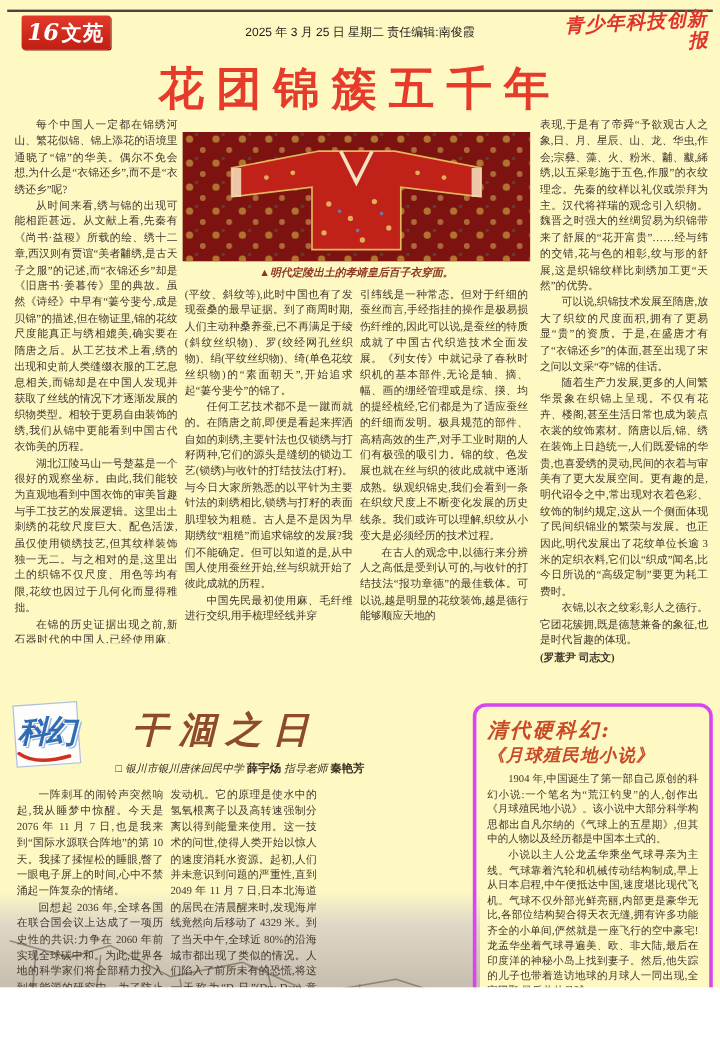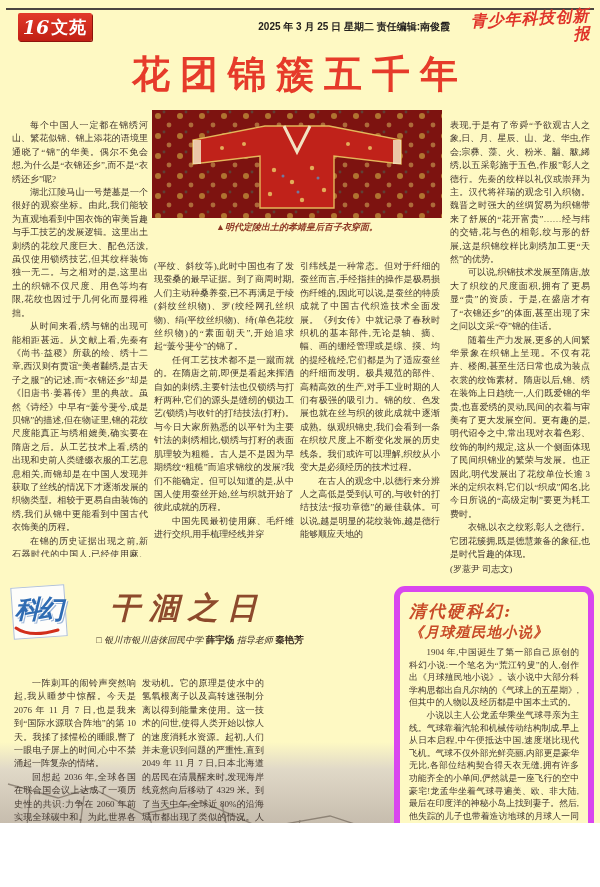--- a/index.html
+++ b/index.html
@@ -4,49 +4,49 @@
 <style>
   html,body{margin:0;padding:0;}
   body{font-family:"Liberation Sans",sans-serif;}
   #page{position:relative;width:600px;height:823px;background:#fef9c3;overflow:hidden;}
   .rule{position:absolute;left:6px;right:6px;height:2px;background:#4a4440;}
   
   .sec-badge{position:absolute;left:18px;top:13px;width:74px;height:28px;background:linear-gradient(#e23a2a,#c01f13);
     color:#fff;display:flex;align-items:center;justify-content:center;border-radius:2px;box-shadow:1px 1px 0 #8e140c;}
   .sec-badge .num{font:italic 700 19px "DejaVu Serif",serif;margin-right:2px;}
   .sec-badge .sec{font:700 17px "DejaVu Sans",sans-serif;letter-spacing:1px;}
-  .dateline{position:absolute;left:150px;top:20px;width:300px;text-align:right;font-size:10px;font-weight:700;color:#23201e;}
+  .dateline{position:absolute;left:150px;top:20px;width:300px;text-align:center;font-size:10px;font-weight:400;color:#23201e;}
   .masthead{position:absolute;right:10px;top:10px;width:130px;text-align:right;color:#e0342a;
     font:italic 700 16px "DejaVu Serif",serif;transform:rotate(-3deg);letter-spacing:1px;line-height:1.1;}
   
   .main-title{position:absolute;left:0;right:0;top:54px;text-align:center;color:#e63b2a;
     font:900 38px/1.1 "DejaVu Sans",sans-serif;letter-spacing:10px;}
   .art p{margin:0;font-family:"Liberation Serif",serif;font-size:9px;line-height:13.4px;
     text-align:justify;color:#41362e;}
   .art p.ind{text-indent:2em;}
-  .col{position:absolute;overflow:hidden;z-index:2;margin-top:21px;}
-  .byline-end{text-align:right;font-weight:400;padding-right:4px;margin-top:2px !important;}
+  .col{position:absolute;overflow:hidden;z-index:2;}
+  .byline-end{text-align:right;font-weight:700;padding-right:4px;margin-top:2px !important;}
   .photo{position:absolute;left:152px;top:110px;width:290px;height:108px;z-index:2;}
   .caption{position:absolute;left:152px;top:221px;width:290px;text-align:center;z-index:2;
     font:italic 700 9px "Liberation Serif",serif;color:#8d3724;}
   
   .sf-logo{position:absolute;left:10px;top:584px;width:58px;height:56px;z-index:3;}
   .sf-logo .tile{position:absolute;inset:2px;background:#fdfdfb;border:1px solid #aebfd6;transform:rotate(-4deg);}
   .sf-logo .txt{position:absolute;left:5px;top:8px;font:italic 900 26px "DejaVu Sans",sans-serif;color:#2f6cb3;
     letter-spacing:-3px;text-shadow:1px 1px 0 #fff,2px 2px 0 #9db7d8;}
   .sf-title{position:absolute;left:110px;top:588px;width:230px;color:#8d4a2c;
     font:italic 700 30px "DejaVu Serif",serif;letter-spacing:9px;}
   .sf-byline{position:absolute;left:10px;top:634px;width:380px;text-align:center;font-size:9px;color:#3c2f24;z-index:3;}
   .sf-byline .kai{font:italic 400 9px "Liberation Serif",serif;}
   .sf-byline b{font-size:9.5px;}
   
   .crack{position:absolute;left:0px;top:742px;width:400px;height:124px;z-index:1;
     background:linear-gradient(180deg,rgba(226,219,210,0) 0%,rgba(219,211,200,.85) 22%,rgba(199,189,176,.95) 60%,rgba(180,169,155,.97) 100%);}
   
-  .side-box{position:absolute;left:394px;top:586px;width:200px;height:268px;border:6px solid #d946ef;
+  .side-box{position:absolute;left:394px;top:586px;width:200px;height:268px;border:3px solid #d946ef;
     border-radius:11px;z-index:2;padding:8px 9px;box-sizing:border-box;}
   .side-box .t1{font:italic 700 17px "DejaVu Serif",serif;color:#c84b28;letter-spacing:2px;}
   .side-box .t2{font:italic 700 14.5px "DejaVu Serif",serif;color:#c84b28;letter-spacing:1px;margin-bottom:4px;}
   .side-box p{margin:0;font-family:"Liberation Serif",serif;font-size:8.8px;line-height:12.6px;
     text-align:justify;color:#41362e;text-indent:2em;}
   .side-box .sig{text-align:right;font-weight:700;text-indent:0;margin-top:2px;}
   .box-doodle{position:absolute;left:10px;bottom:8px;width:180px;height:40px;opacity:.25;}
   
   .footer-line{position:absolute;left:0;right:0;top:864px;height:1px;background:#5a534d;}
   .footer{position:absolute;left:0;right:0;top:871px;text-align:center;font-size:8.5px;font-weight:700;color:#23201e;}
@@ -103,35 +103,35 @@
         <circle cx="131" cy="66" r="1.5"></circle>
           <circle cx="166" cy="68" r="1.5"></circle>
           <circle cx="146" cy="82" r="1.5"></circle>
       </g>
     </svg>
   </div>
   <div class="caption">▲明代定陵出土的孝靖皇后百子衣穿面。</div>
 
   <div class="col art" style="left:12px;top:98px;width:136px;height:438px">
     <p class="ind">每个中国人一定都在锦绣河山、繁花似锦、锦上添花的语境里通晓了“锦”的华美。偶尔不免会想,为什么是“衣锦还乡”,而不是“衣绣还乡”呢?</p>
+    <p class="ind">从时间来看,绣与锦的出现可能相距甚远。从文献上看,先秦有《尚书·益稷》所载的绘、绣十二章,西汉则有贾谊“美者黼绣,是古天子之服”的记述,而“衣锦还乡”却是《旧唐书·姜暮传》里的典故。虽然《诗经》中早有“萋兮斐兮,成是贝锦”的描述,但在物证里,锦的花纹尺度能真正与绣相媲美,确实要在隋唐之后。从工艺技术上看,绣的出现和史前人类缝缀衣服的工艺息息相关,而锦却是在中国人发现并获取了丝线的情况下才逐渐发展的织物类型。相较于更易自由装饰的绣,我们从锦中更能看到中国古代衣饰美的历程。</p>
     <p class="ind">湖北江陵马山一号楚墓是一个很好的观察坐标。由此,我们能较为直观地看到中国衣饰的审美旨趣与手工技艺的发展逻辑。这里出土刺绣的花纹尺度巨大、配色活泼,虽仅使用锁绣技艺,但其纹样装饰独一无二。与之相对的是,这里出土的织锦不仅尺度、用色等均有限,花纹也因过于几何化而显得稚拙。</p>
-    <p class="ind">从时间来看,绣与锦的出现可能相距甚远。从文献上看,先秦有《尚书·益稷》所载的绘、绣十二章,西汉则有贾谊“美者黼绣,是古天子之服”的记述,而“衣锦还乡”却是《旧唐书·姜暮传》里的典故。虽然《诗经》中早有“萋兮斐兮,成是贝锦”的描述,但在物证里,锦的花纹尺度能真正与绣相媲美,确实要在隋唐之后。从工艺技术上看,绣的出现和史前人类缝缀衣服的工艺息息相关,而锦却是在中国人发现并获取了丝线的情况下才逐渐发展的织物类型。相较于更易自由装饰的绣,我们从锦中更能看到中国古代衣饰美的历程。</p>
     <p class="ind">在锦的历史证据出现之前,新石器时代的中国人,已经使用麻、毛纤维,交织出多种织纹肌理</p>
   </div>
   <div class="col art" style="left:154px;top:239px;width:140px;height:286px">
     <p>(平纹、斜纹等),此时中国也有了发现蚕桑的最早证据。到了商周时期,人们主动种桑养蚕,已不再满足于绫(斜纹丝织物)、罗(绞经网孔丝织物)、绢(平纹丝织物)、绮(单色花纹丝织物)的“素面朝天”,开始追求起“萋兮斐兮”的锦了。</p>
     <p class="ind">任何工艺技术都不是一蹴而就的。在隋唐之前,即便是看起来挥洒自如的刺绣,主要针法也仅锁绣与打籽两种,它们的源头是缝纫的锁边工艺(锁绣)与收针的打结技法(打籽)。与今日大家所熟悉的以平针为主要针法的刺绣相比,锁绣与打籽的表面肌理较为粗糙。古人是不是因为早期绣纹“粗糙”而追求锦纹的发展?我们不能确定。但可以知道的是,从中国人使用蚕丝开始,丝与织就开始了彼此成就的历程。</p>
     <p class="ind">中国先民最初使用麻、毛纤维进行交织,用手梳理经线并穿</p>
   </div>
   <div class="col art" style="left:300px;top:239px;width:140px;height:286px">
     <p>引纬线是一种常态。但对于纤细的蚕丝而言,手经指挂的操作是极易损伤纤维的,因此可以说,是蚕丝的特质成就了中国古代织造技术全面发展。《列女传》中就记录了春秋时织机的基本部件,无论是轴、摘、幅、画的绷经管理或是综、擌、均的提经梳经,它们都是为了适应蚕丝的纤细而发明。极具规范的部件、高精高效的生产,对手工业时期的人们有极强的吸引力。锦的纹、色发展也就在丝与织的彼此成就中逐渐成熟。纵观织锦史,我们会看到一条在织纹尺度上不断变化发展的历史线条。我们或许可以理解,织纹从小变大是必须经历的技术过程。</p>
     <p class="ind">在古人的观念中,以德行来分辨人之高低是受到认可的,与收针的打结技法“报功章德”的最佳载体。可以说,越是明显的花纹装饰,越是德行能够顺应天地的</p>
   </div>
   <div class="col art" style="left:450px;top:98px;width:140px;height:470px">
-    <p>表现,于是有了帝舜“予欲观古人之象,日、月、星辰、山、龙、华虫,作会;宗彝、藻、火、粉米、黼、黻,絺绣,以五采彰施于五色,作服”彰人之德行。先秦的纹样以礼仪或崇拜为主。汉代将祥瑞的观念引入织物。魏晋之时强大的丝绸贸易为织锦带来了舒展的“花开富贵”……经与纬的交错,花与色的相彰,纹与形的舒展,这是织锦纹样比刺绣加工更“天然”的优势。</p>
+    <p>表现,于是有了帝舜“予欲观古人之象,日、月、星辰、山、龙、华虫,作会;宗彝、藻、火、粉米、黼、黻,絺绣,以五采彰施于五色,作服”的衣纹理念。先秦的纹样以礼仪或崇拜为主。汉代将祥瑞的观念引入织物。魏晋之时强大的丝绸贸易为织锦带来了舒展的“花开富贵”……经与纬的交错,花与色的相彰,纹与形的舒展,这是织锦纹样比刺绣加工更“天然”的优势。</p>
     <p class="ind">可以说,织锦技术发展至隋唐,放大了织纹的尺度面积,拥有了更易显“贵”的资质。于是,在盛唐才有了“衣锦还乡”的体面,甚至出现了宋之问以文采“夺”锦的佳话。</p>
     <p class="ind">随着生产力发展,更多的人间繁华景象在织锦上呈现。不仅有花卉、楼阁,甚至生活日常也成为装点衣裳的纹饰素材。隋唐以后,锦、绣在装饰上日趋统一,人们既爱锦的华贵,也喜爱绣的灵动,民间的衣着与审美有了更大发展空间。更有趣的是,明代诏令之中,常出现对衣着色彩、纹饰的制约规定,这从一个侧面体现了民间织锦业的繁荣与发展。也正因此,明代发展出了花纹单位长逾 3 米的定织衣料,它们以“织成”闻名,比今日所说的“高级定制”要更为耗工费时。</p>
     <p class="ind">衣锦,以衣之纹彩,彰人之德行。它团花簇拥,既是德慧兼备的象征,也是时代旨趣的体现。</p>
     <p class="byline-end">(罗薏尹 司志文)</p>
   </div>
 
   <div class="crack">
     <svg width="400" height="124" viewBox="0 0 400 124" style="opacity:.65">
       <g fill="none" stroke="#6e6357" stroke-width="1.3">
         <path d="M8,42 L58,56 L92,46 L142,72 L202,60 L262,86 L330,74 L398,96"></path>

